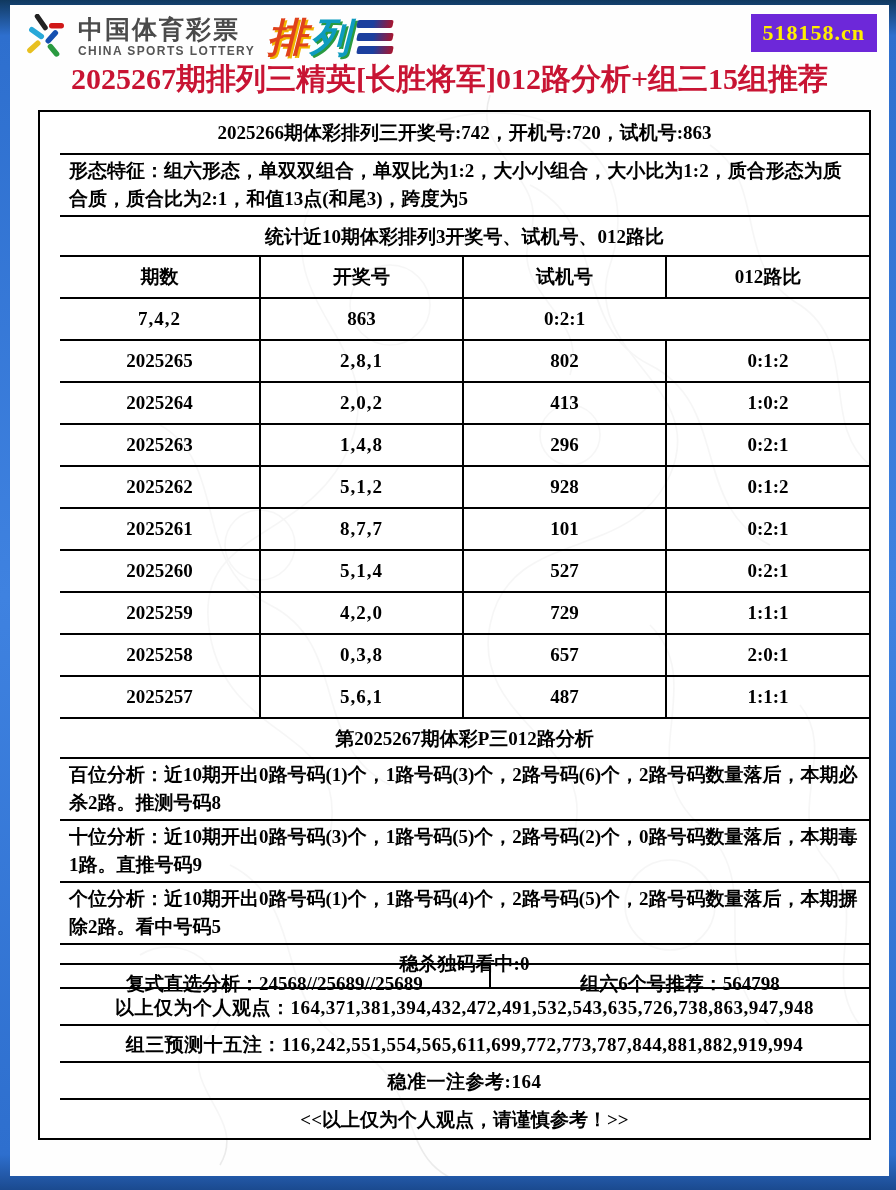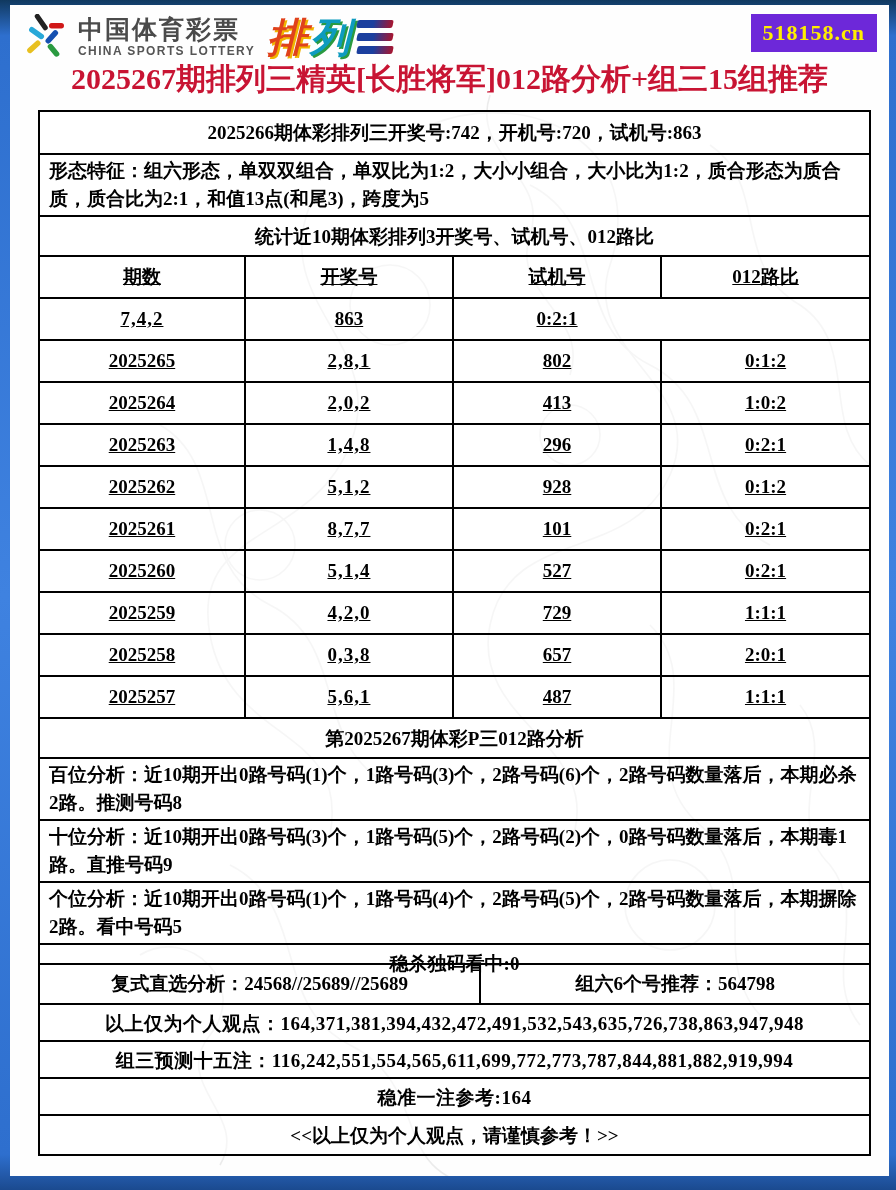--- a/index.html
+++ b/index.html
@@ -32,34 +32,34 @@
   .badge { background:#6d28d9; color:#ffee00; font-size:22px; font-weight:bold; padding:6px 12px; letter-spacing:1px; }
 
   
   .main-title {
     color:#c81433; font-size:30px; font-weight:bold; text-align:center;
     letter-spacing:0px; padding:2px 0 6px 0; white-space:nowrap;
   }
 
   
   .stack { margin:4px 18px 0 28px; border:2px solid #000; background:rgba(255,255,255,.55); }
-  .row { border-top:2px solid #000; font-size:19px; font-weight:bold; color:#000; }
+  .row { border-top:2px solid #000; font-size:19px; font-weight:bold; color:#000;margin-left:20px; }
   .row:first-child { border-top:none; }
   .row.center { text-align:center; }
   .r-line { height:41px; line-height:41px; }
   .r-tall { padding:2px 9px; line-height:28px; min-height:60px; text-align:left; }
 
   
-  .grid4 { display:grid; grid-template-columns:24.6% 25.1% 25.1% 25.2%;text-decoration:underline; }
+  .grid4 { display:grid; grid-template-columns:24.6% 25.1% 25.1% 25.2%; }
   .grid4 > div { border-left:2px solid #000; height:40px; line-height:40px; text-align:center; overflow:hidden; }
   .grid4 > div:first-child { border-left:none; }
   .cells-spaced { letter-spacing:1px; }
 
   .grid2 { display:grid; grid-template-columns:53% 47%; }
-  .grid2 > div { border-left:2px solid #000; height:38px; line-height:38px; text-align:center; }
+  .grid2 > div { border-left:2px solid #000; height:22px; line-height:38px; text-align:center; }
   .grid2 > div:first-child { border-left:none; }
 
   .r-38 { height:20px; line-height:38px; }
   .r-37 { height:37px; line-height:37px; letter-spacing:.5px; }
   .r-40 { height:40px; line-height:40px; }
 </style>
 </head>
 <body>
 
 <div class="page">

